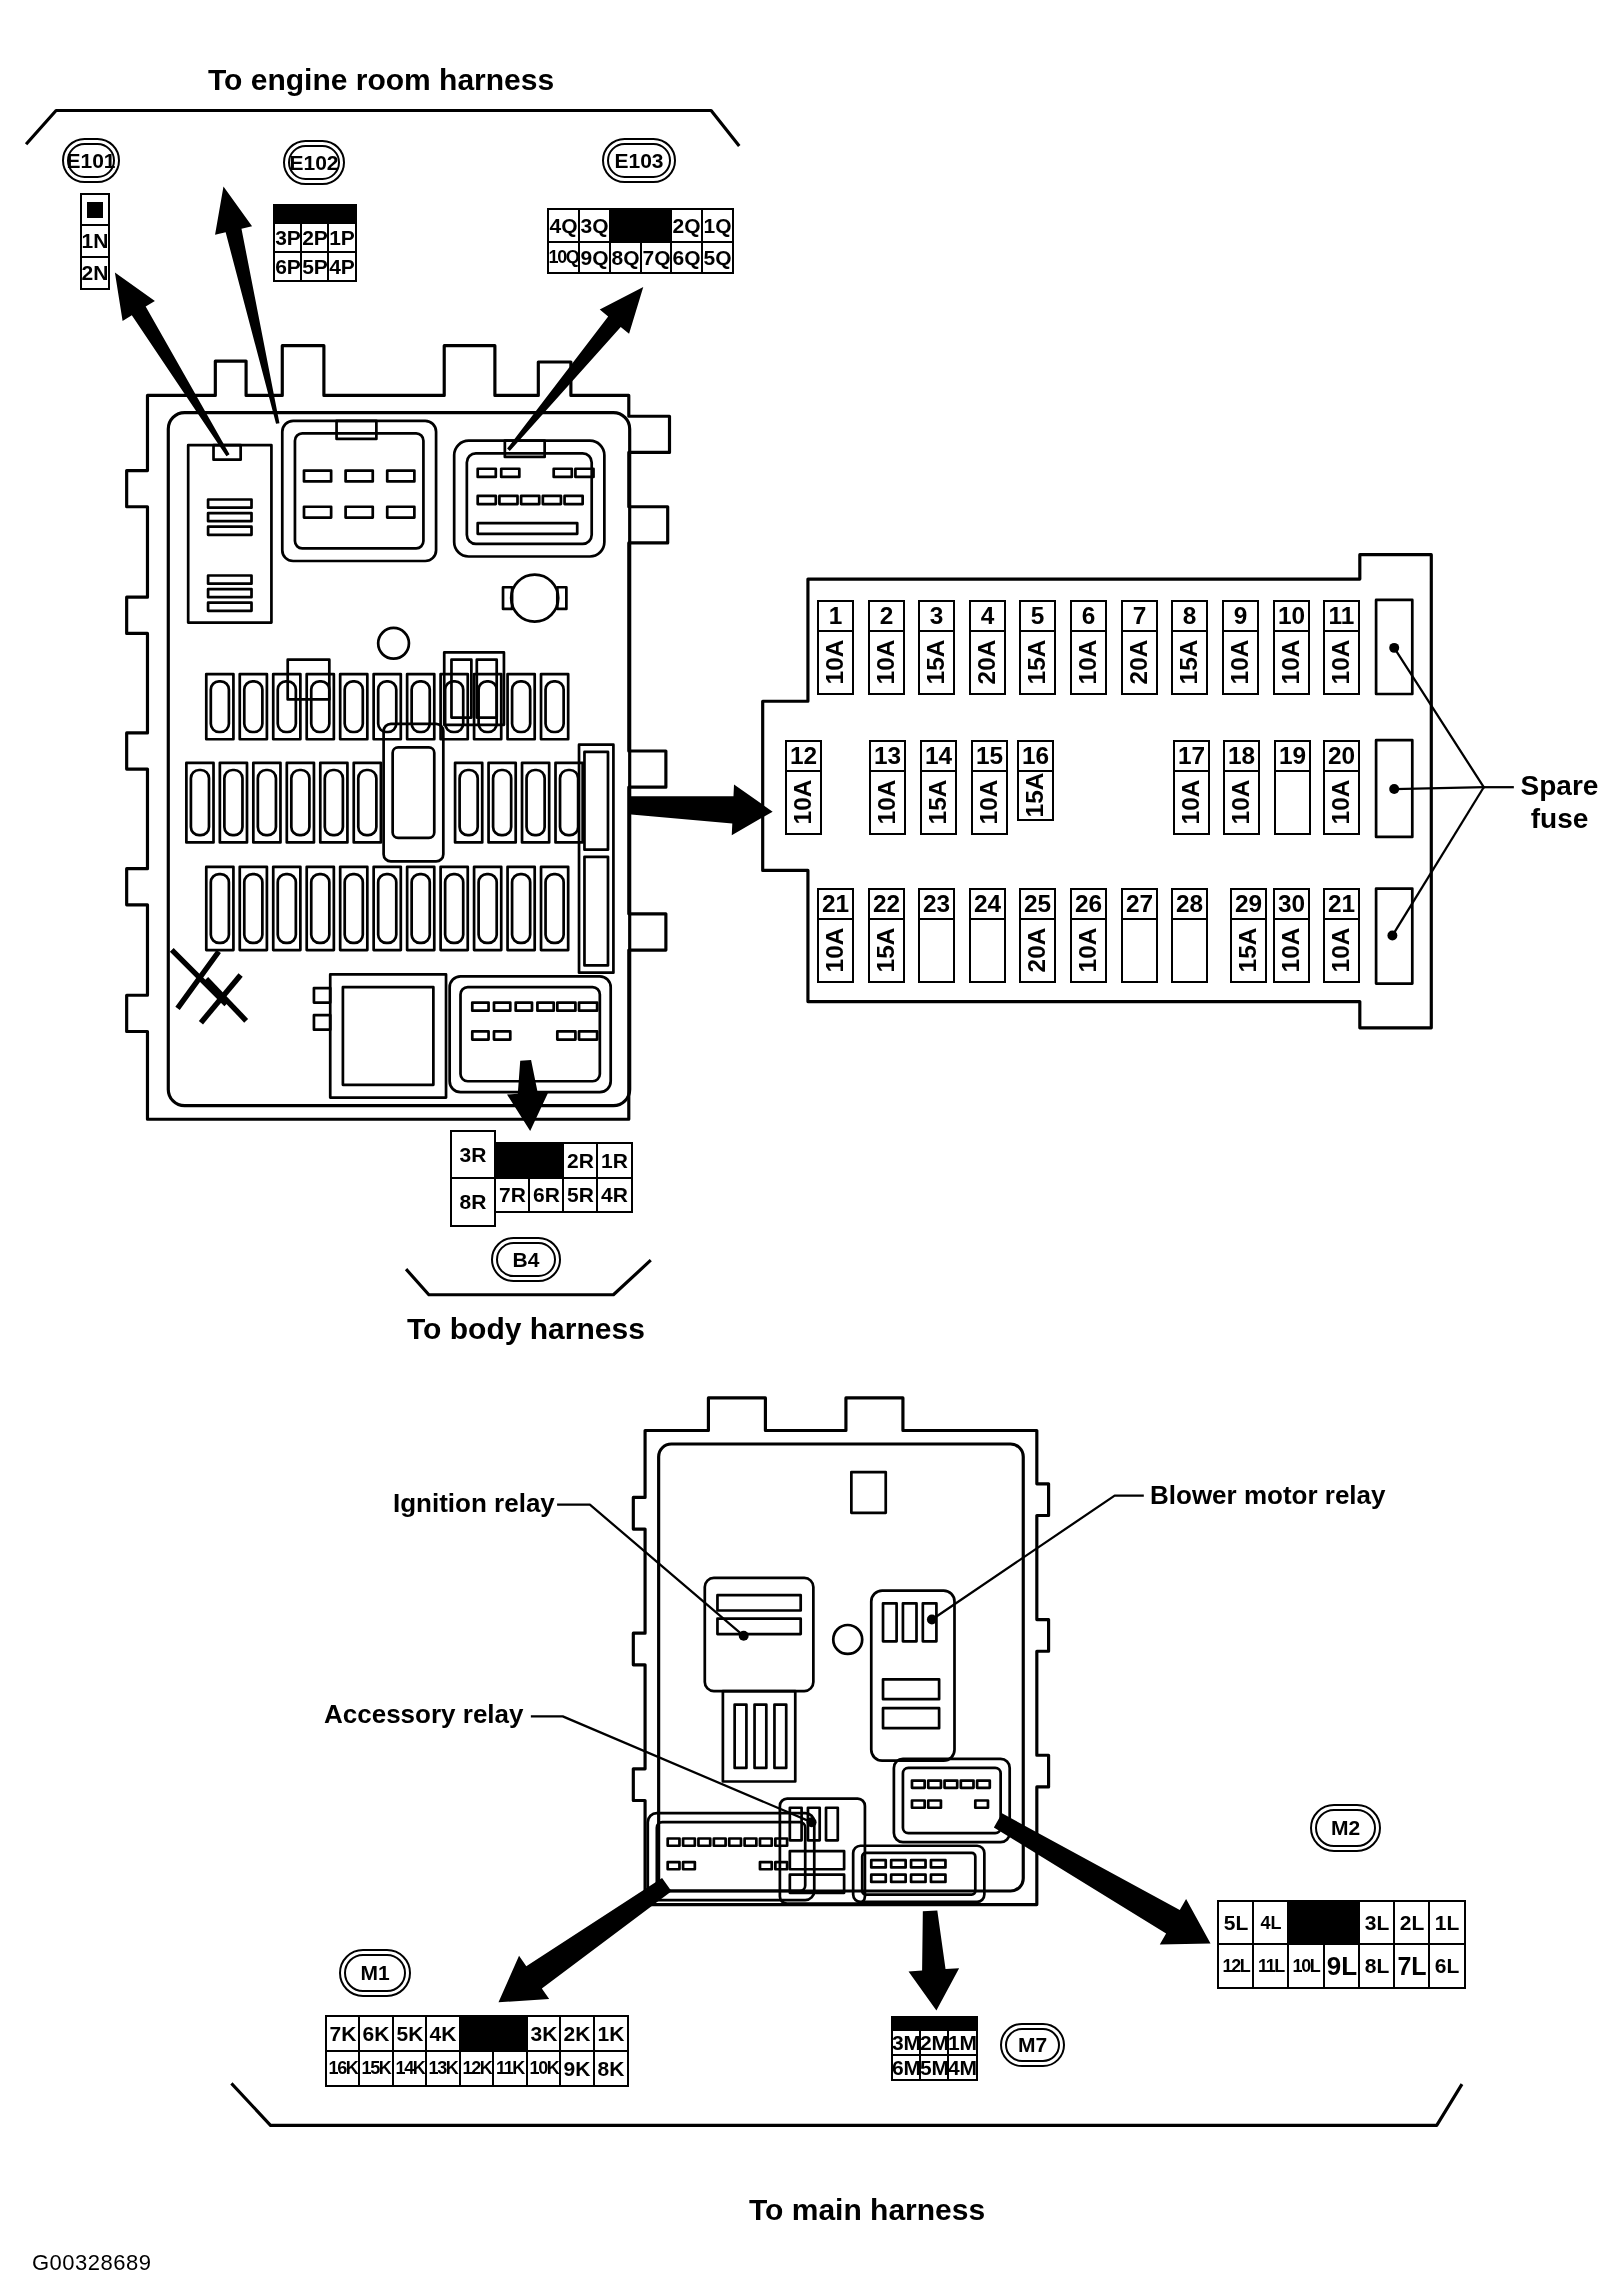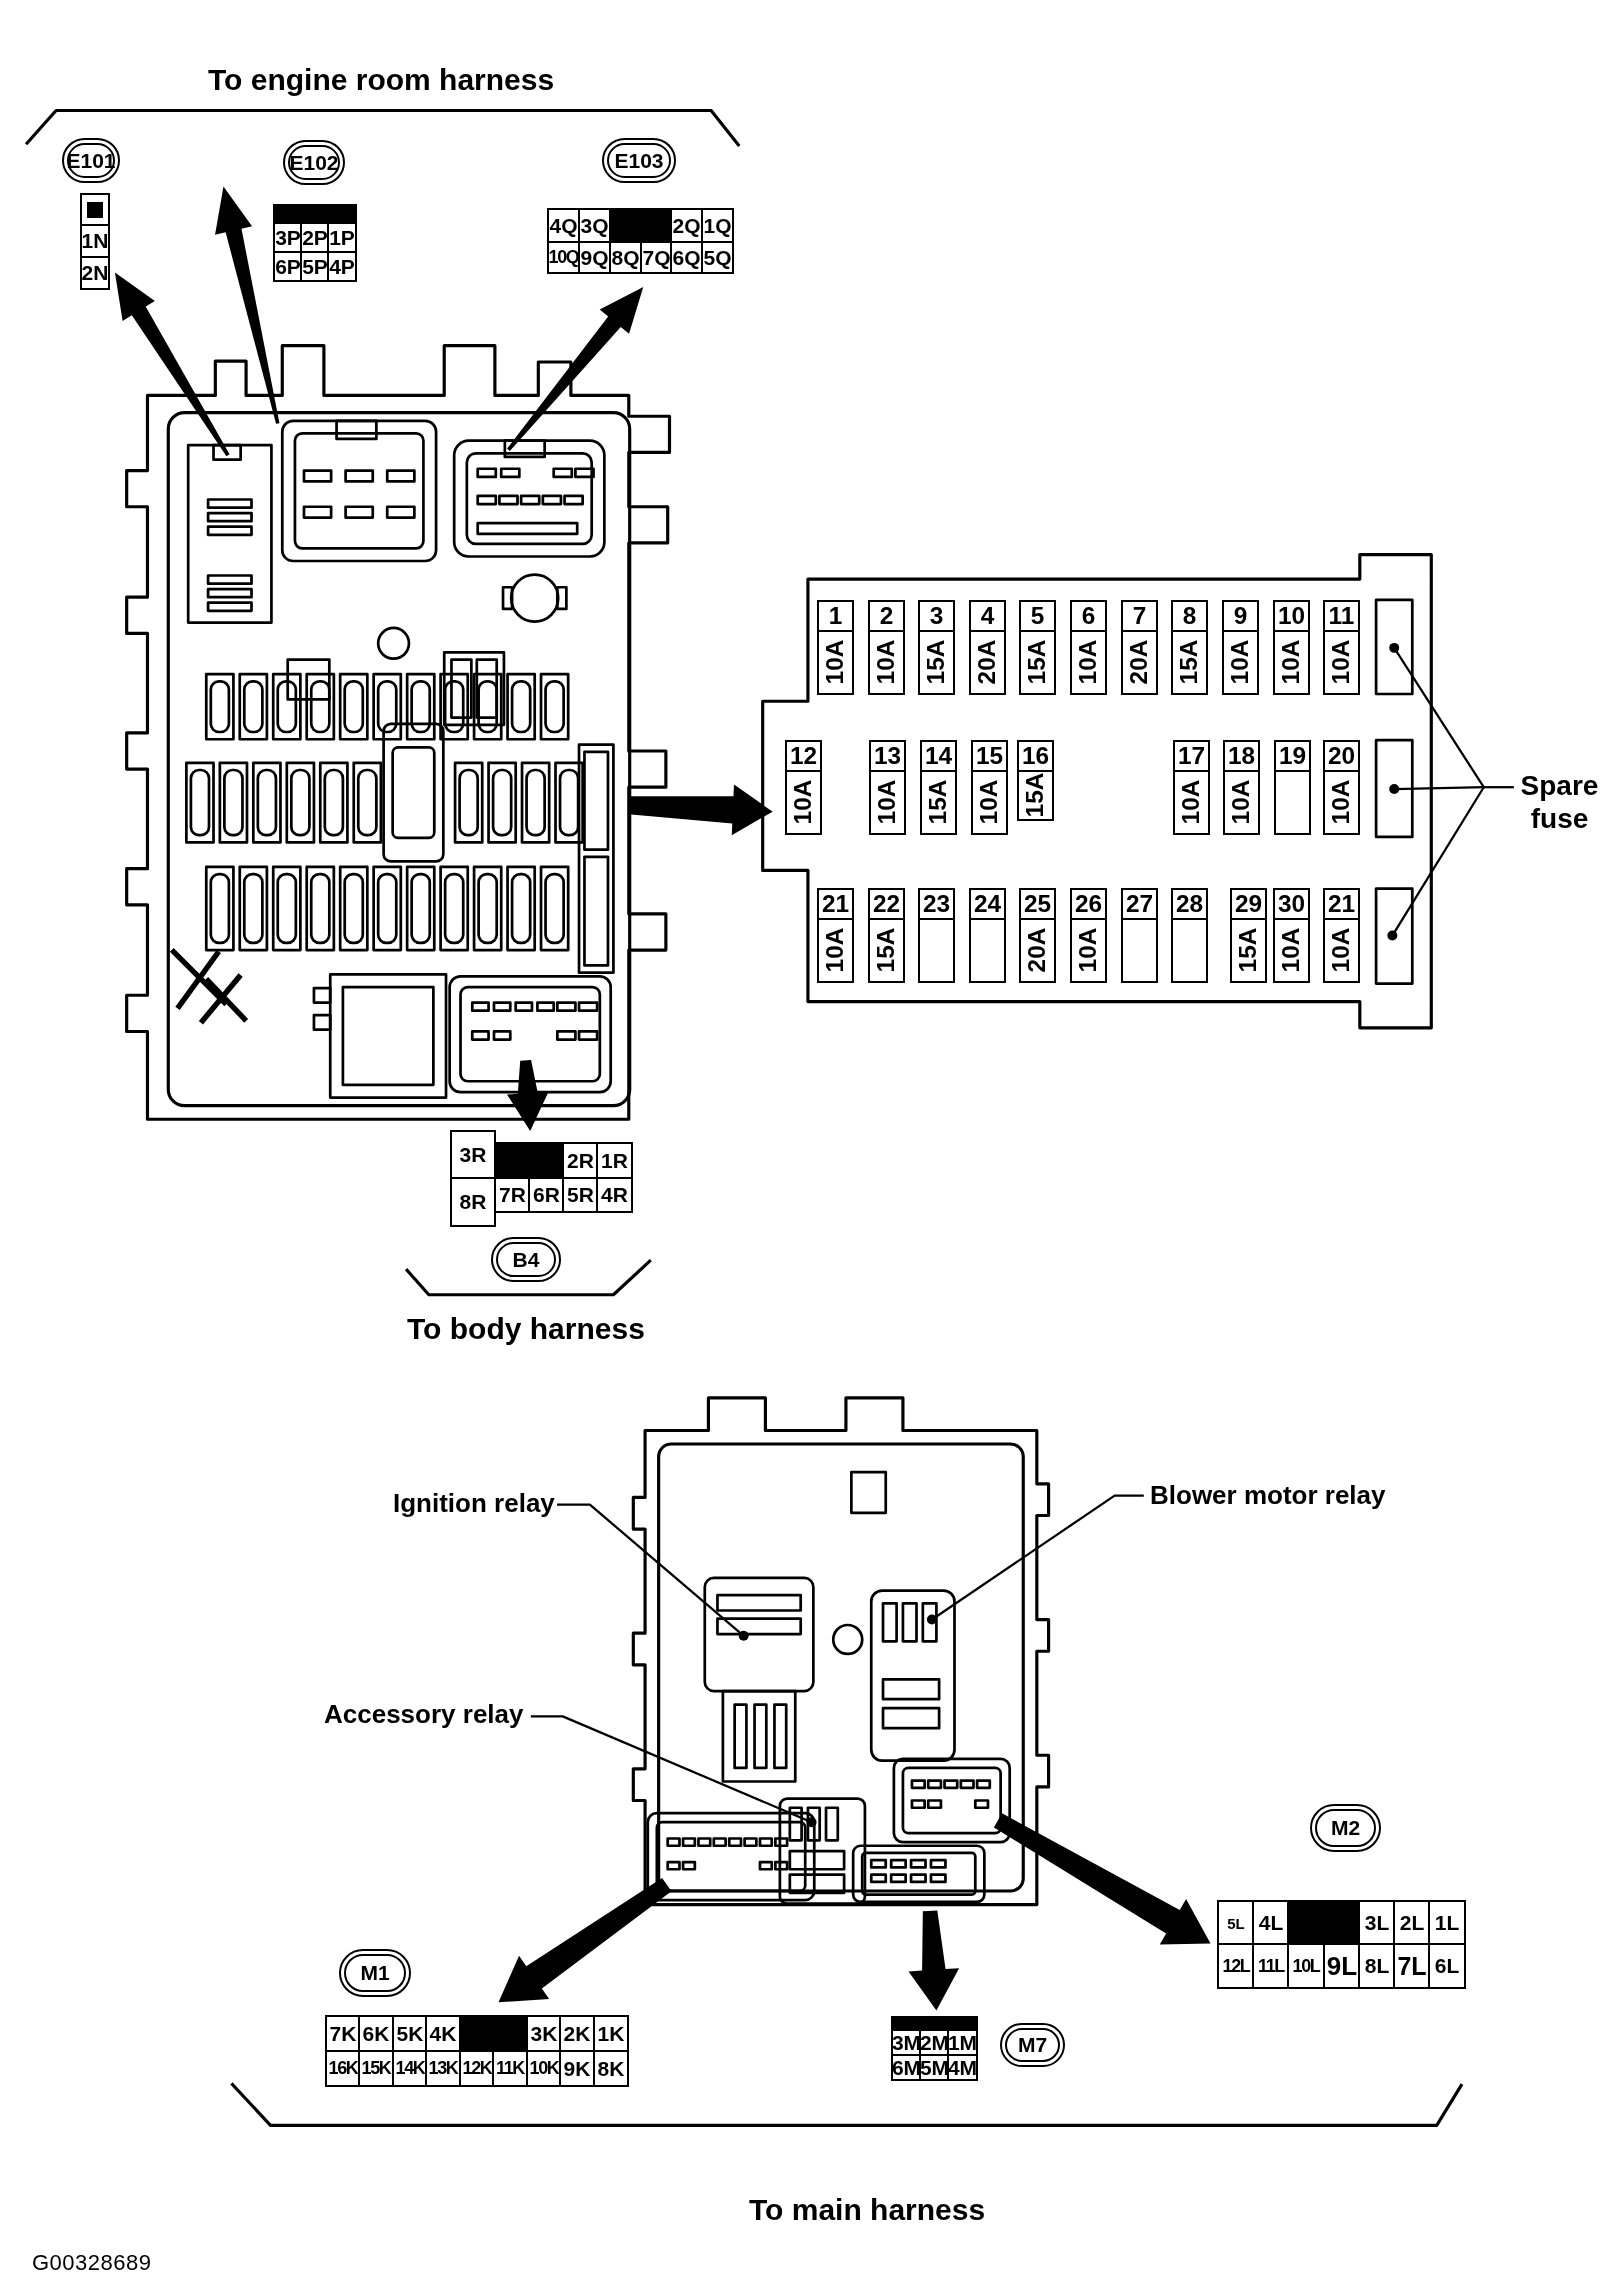--- a/index.html
+++ b/index.html
@@ -596,22 +596,22 @@
       <div class="ccell" style="left: 593px; top: 2015px; width: 36px; height: 37px; font-size: 21px;">1K</div>
       <div class="ccell" style="left: 325px; top: 2050px; width: 36px; height: 37px; font-size: 18px; letter-spacing: -1.4px;">16K</div>
       <div class="ccell" style="left: 358px; top: 2050px; width: 36px; height: 37px; font-size: 18px; letter-spacing: -1.4px;">15K</div>
       <div class="ccell" style="left: 392px; top: 2050px; width: 36px; height: 37px; font-size: 18px; letter-spacing: -1.4px;">14K</div>
       <div class="ccell" style="left: 425px; top: 2050px; width: 36px; height: 37px; font-size: 18px; letter-spacing: -1.4px;">13K</div>
       <div class="ccell" style="left: 459px; top: 2050px; width: 36px; height: 37px; font-size: 18px; letter-spacing: -1.4px;">12K</div>
       <div class="ccell" style="left: 492px; top: 2050px; width: 36px; height: 37px; font-size: 18px; letter-spacing: -1.4px;">11K</div>
       <div class="ccell" style="left: 526px; top: 2050px; width: 36px; height: 37px; font-size: 18px; letter-spacing: -1.4px;">10K</div>
       <div class="ccell" style="left: 559px; top: 2050px; width: 36px; height: 37px; font-size: 21px;">9K</div>
       <div class="ccell" style="left: 593px; top: 2050px; width: 36px; height: 37px; font-size: 21px;">8K</div>
-      <div class="ccell" style="left: 1217px; top: 1900px; width: 38px; height: 46px; font-size: 15px;">5L</div>
-      <div class="ccell" style="left: 1252px; top: 1900px; width: 38px; height: 46px; font-size: 21px;">4L</div>
+      <div class="ccell" style="left: 1217px; top: 1900px; width: 38px; height: 46px; font-size: 21px;">5L</div>
+      <div class="ccell" style="left: 1252px; top: 1900px; width: 38px; height: 46px; font-size: 18px;">4L</div>
       <div class="ccell black" style="left: 1287px; top: 1900px; width: 73px; height: 46px;"></div>
       <div class="ccell" style="left: 1358px; top: 1900px; width: 38px; height: 46px; font-size: 21px;">3L</div>
       <div class="ccell" style="left: 1393px; top: 1900px; width: 38px; height: 46px; font-size: 21px;">2L</div>
       <div class="ccell" style="left: 1428px; top: 1900px; width: 38px; height: 46px; font-size: 21px;">1L</div>
       <div class="ccell" style="left: 1217px; top: 1943px; width: 38px; height: 46px; font-size: 18px; letter-spacing: -1.4px;">12L</div>
       <div class="ccell" style="left: 1252px; top: 1943px; width: 38px; height: 46px; font-size: 18px; letter-spacing: -1.4px;">11L</div>
       <div class="ccell" style="left: 1287px; top: 1943px; width: 38px; height: 46px; font-size: 18px; letter-spacing: -1.4px;">10L</div>
       <div class="ccell" style="left: 1323px; top: 1943px; width: 38px; height: 46px; font-size: 26px;">9L</div>
       <div class="ccell" style="left: 1358px; top: 1943px; width: 38px; height: 46px; font-size: 21px;">8L</div>
       <div class="ccell" style="left: 1393px; top: 1943px; width: 38px; height: 46px; font-size: 25px;">7L</div>

